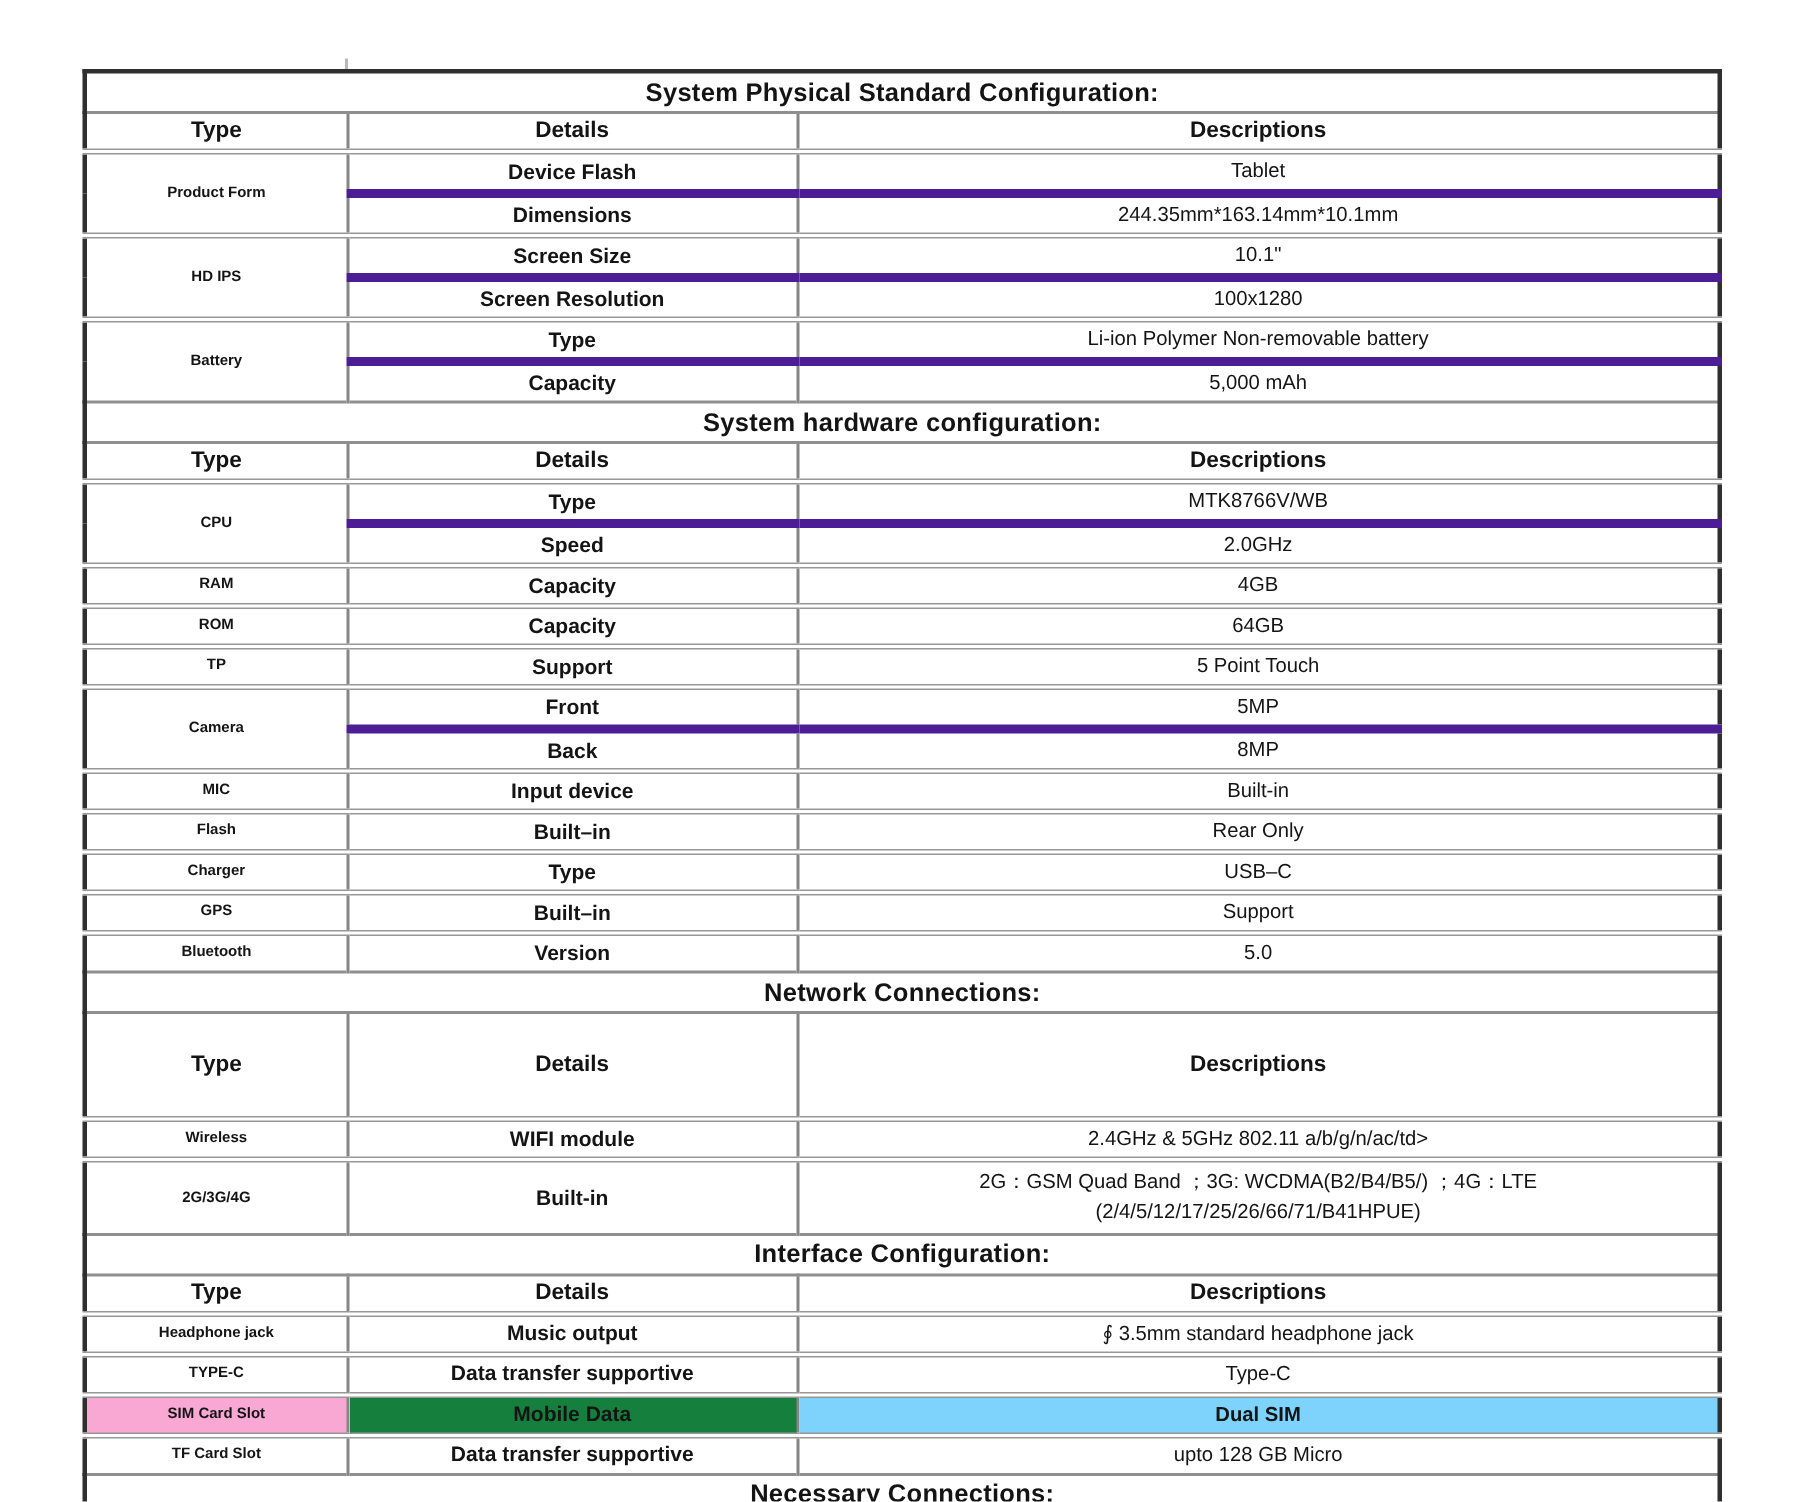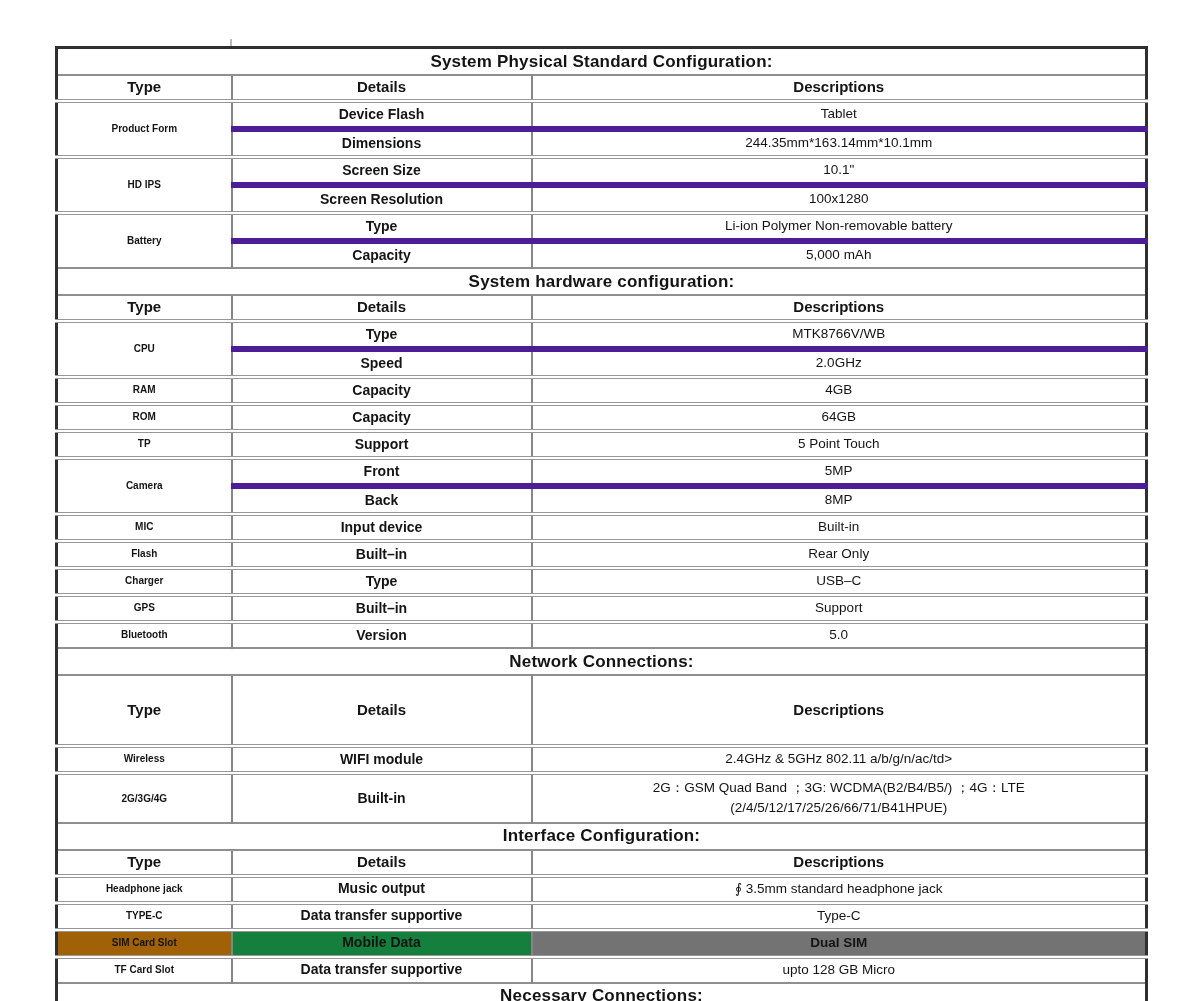--- a/index.html
+++ b/index.html
@@ -239,23 +239,23 @@
       <td class="c1">Headphone jack</td>
       <td class="c2">Music output</td>
       <td class="c3">∮ 3.5mm standard headphone jack</td>
     </tr>
     <tr class="grp">
       <td class="c1">TYPE-C</td>
       <td class="c2">Data transfer supportive</td>
       <td class="c3">Type-C</td>
     </tr>
     <tr class="grp hl">
-      <td class="c1" style="background: #a16207;">SIM Card Slot</td>
+      <td class="c1" style="background: #f9a8d4;">SIM Card Slot</td>
       <td class="c2" style="background: #15803d;">Mobile Data</td>
-      <td class="c3" style="background: #737373;">Dual SIM</td>
+      <td class="c3" style="background: #7dd3fc;">Dual SIM</td>
     </tr>
     <tr class="grp">
       <td class="c1">TF Card Slot</td>
       <td class="c2">Data transfer supportive</td>
       <td class="c3">upto 128 GB Micro</td>
     </tr>
 
     <tr class="ttl">
       <td colspan="3">Necessary Connections:</td>
     </tr>

